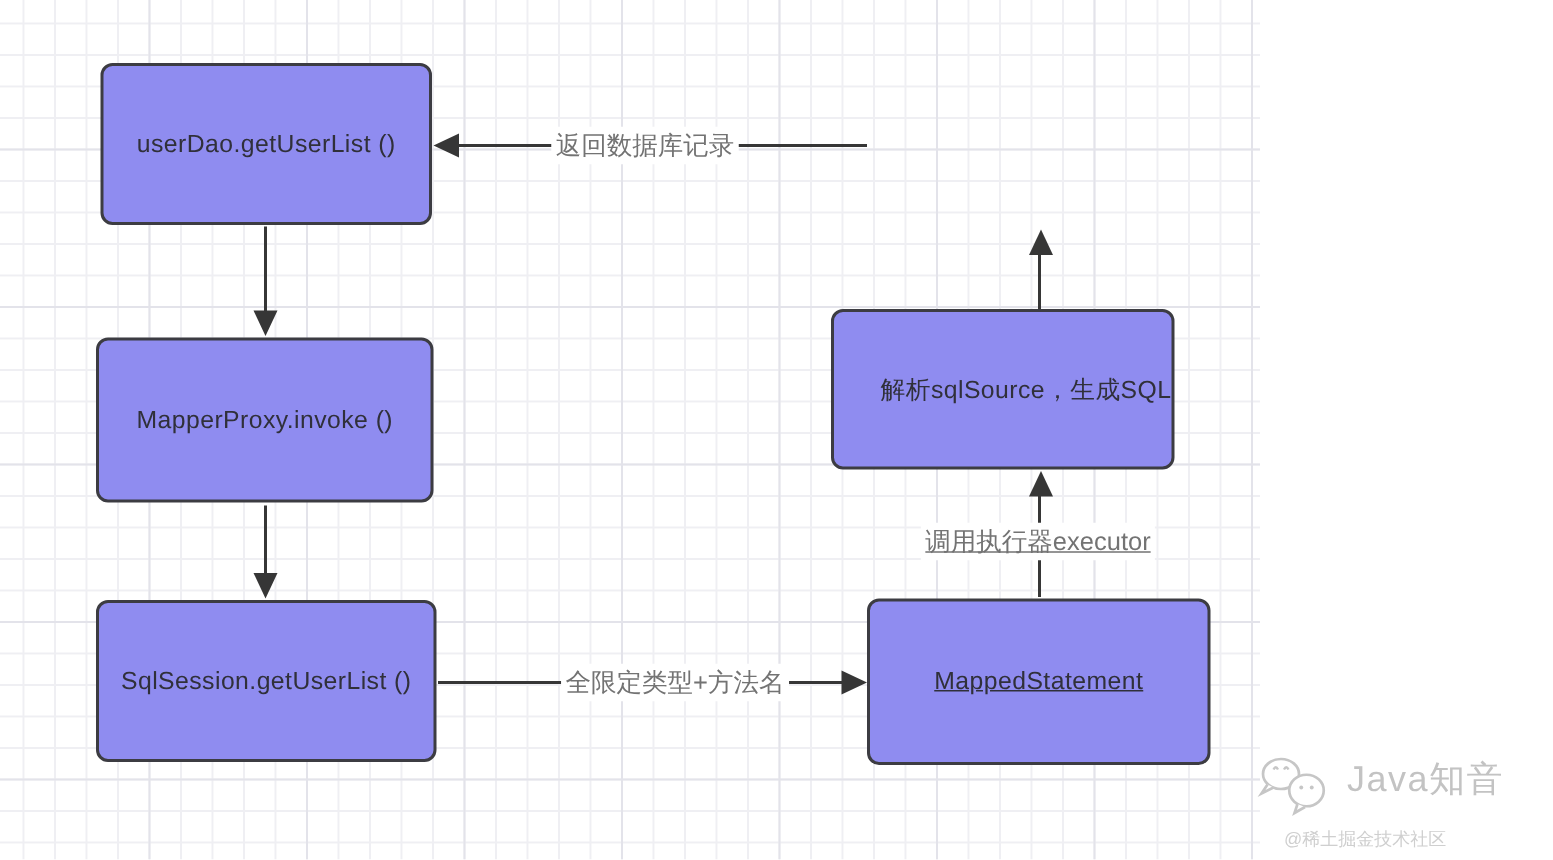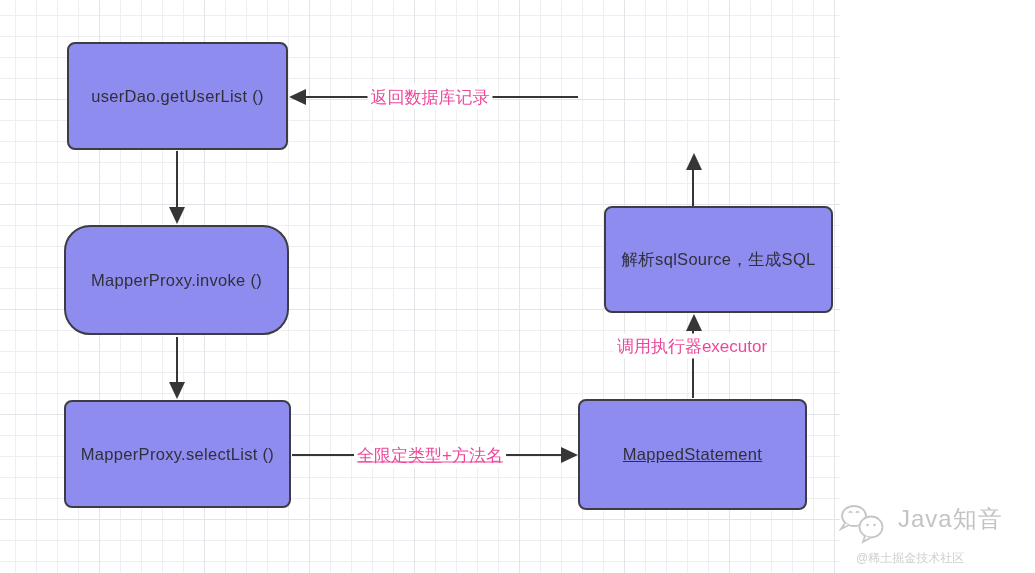--- a/index.html
+++ b/index.html
@@ -46,21 +46,21 @@
   .ah.right { border-top: 8px solid transparent; border-bottom: 8px solid transparent; border-left: 17px solid #363636; }
   .ah.down  { border-left: 8px solid transparent; border-right: 8px solid transparent; border-top: 17px solid #363636; }
   .ah.up    { border-left: 8px solid transparent; border-right: 8px solid transparent; border-bottom: 17px solid #363636; }
 
   .edge-label {
     position: absolute;
     transform: translate(-50%, -50%);
     background: #ffffff;
     padding: 1px 3px;
     font-size: 17px;
-    color: #ec4899;
+    color: #737373;
     white-space: nowrap;
   }
 
   .watermark {
     position: absolute;
     left: 838px;
     top: 503px;
     width: 197px;
     color: #c6c6c6;
   }
@@ -86,54 +86,54 @@
 </style>
 </head>
 <body>
 
 <div id="canvas">
 
   <div class="node" style="left:67px; top:42px; width:221px; height:108px;">
     <span>userDao.getUserList ()</span>
   </div>
 
-  <div class="node" style="left:64px; top:225px; width:225px; height:110px;border-radius:26px;">
+  <div class="node" style="left:64px; top:225px; width:225px; height:110px;">
     <span>MapperProxy.invoke ()</span>
   </div>
 
   <div class="node" style="left:64px; top:400px; width:227px; height:108px;">
-    <span>MapperProxy.selectList ()</span>
+    <span>SqlSession.getUserList ()</span>
   </div>
 
 
-  <div class="node" style="left:604px; top:206px; width:229px; height:107px;">
+  <div class="node" style="left:554px; top:206px; width:229px; height:107px;justify-content:flex-end;">
     <span>解析sqlSource，生成SQL</span>
   </div>
 
   <div class="node" style="left:578px; top:399px; width:229px; height:111px;text-decoration:underline;">
     <span>MappedStatement</span>
   </div>
 
   <div class="line h" style="left:304px; top:96px; width:274px;"></div>
   <div class="ah left" style="left:289px; top:89px;"></div>
   <span class="edge-label" style="left:430px; top:97px;">返回数据库记录</span>
 
   <div class="line v" style="left:176px; top:151px; height:59px;"></div>
   <div class="ah down" style="left:169px; top:207px;"></div>
 
   <div class="line v" style="left:176px; top:337px; height:48px;"></div>
   <div class="ah down" style="left:169px; top:382px;"></div>
 
   <div class="line h" style="left:292px; top:454px; width:270px;"></div>
   <div class="ah right" style="left:561px; top:447px;"></div>
-  <span class="edge-label" style="left:430px; top:455px;text-decoration:underline;">全限定类型+方法名</span>
+  <span class="edge-label" style="left:450px; top:455px;">全限定类型+方法名</span>
 
   <div class="line v" style="left:692px; top:329px; height:69px;"></div>
   <div class="ah up" style="left:686px; top:314px;"></div>
-  <span class="edge-label" style="left:692px; top:346px;">调用执行器executor</span>
+  <span class="edge-label" style="left:692px; top:361px;text-decoration:underline;">调用执行器executor</span>
 
   <div class="line v" style="left:692px; top:167px; height:39px;"></div>
   <div class="ah up" style="left:686px; top:153px;"></div>
 
   <div class="watermark">
     <div class="wm-row1">
       <span>
         <svg width="54" height="42" viewBox="0 0 54 42" fill="none">
           <ellipse cx="16" cy="13" rx="12" ry="10" stroke="#c6c6c6" stroke-width="1.8"></ellipse>
           <path d="M7 20 L3 26 L11 22" stroke="#c6c6c6" stroke-width="1.8" fill="#ffffff"></path>

